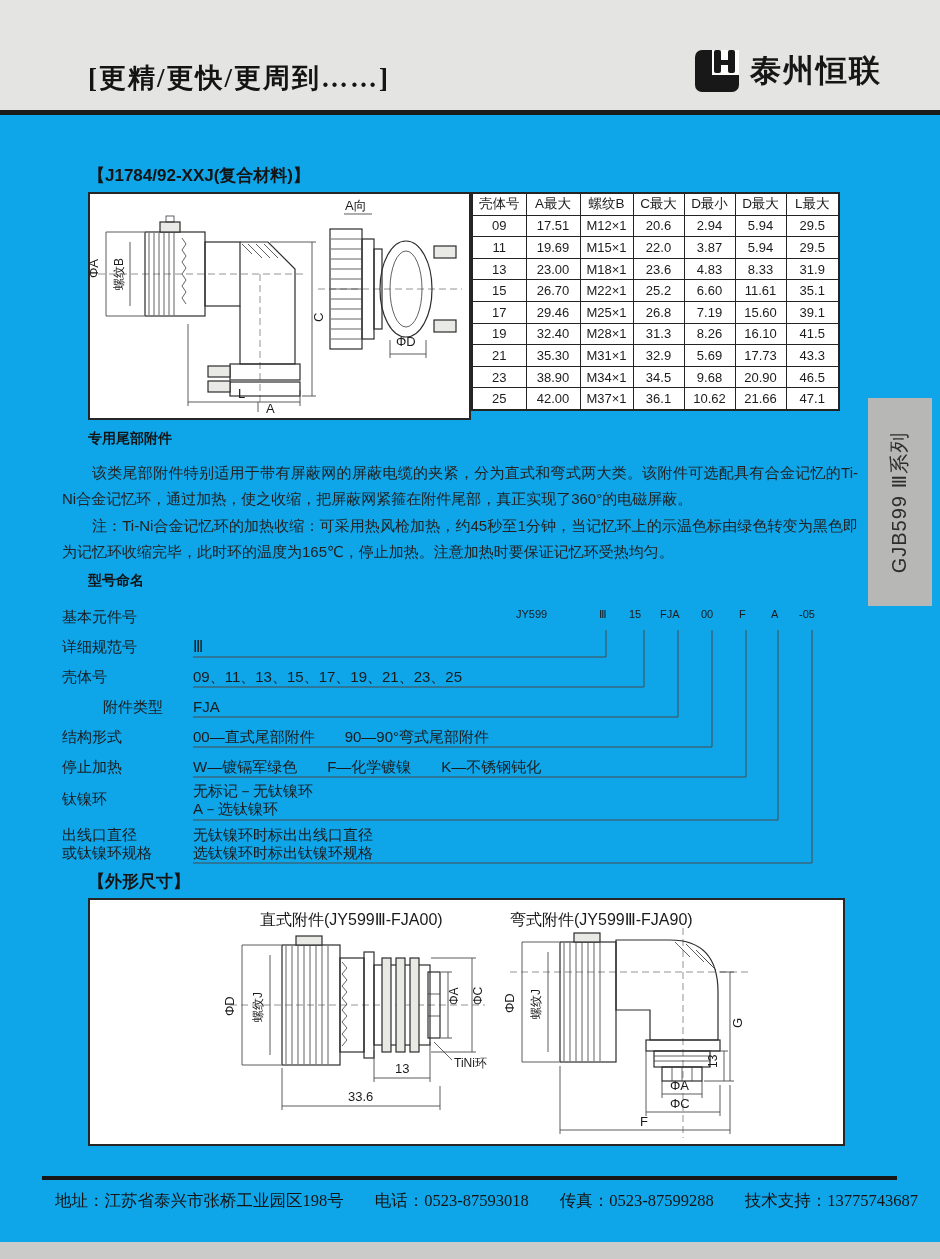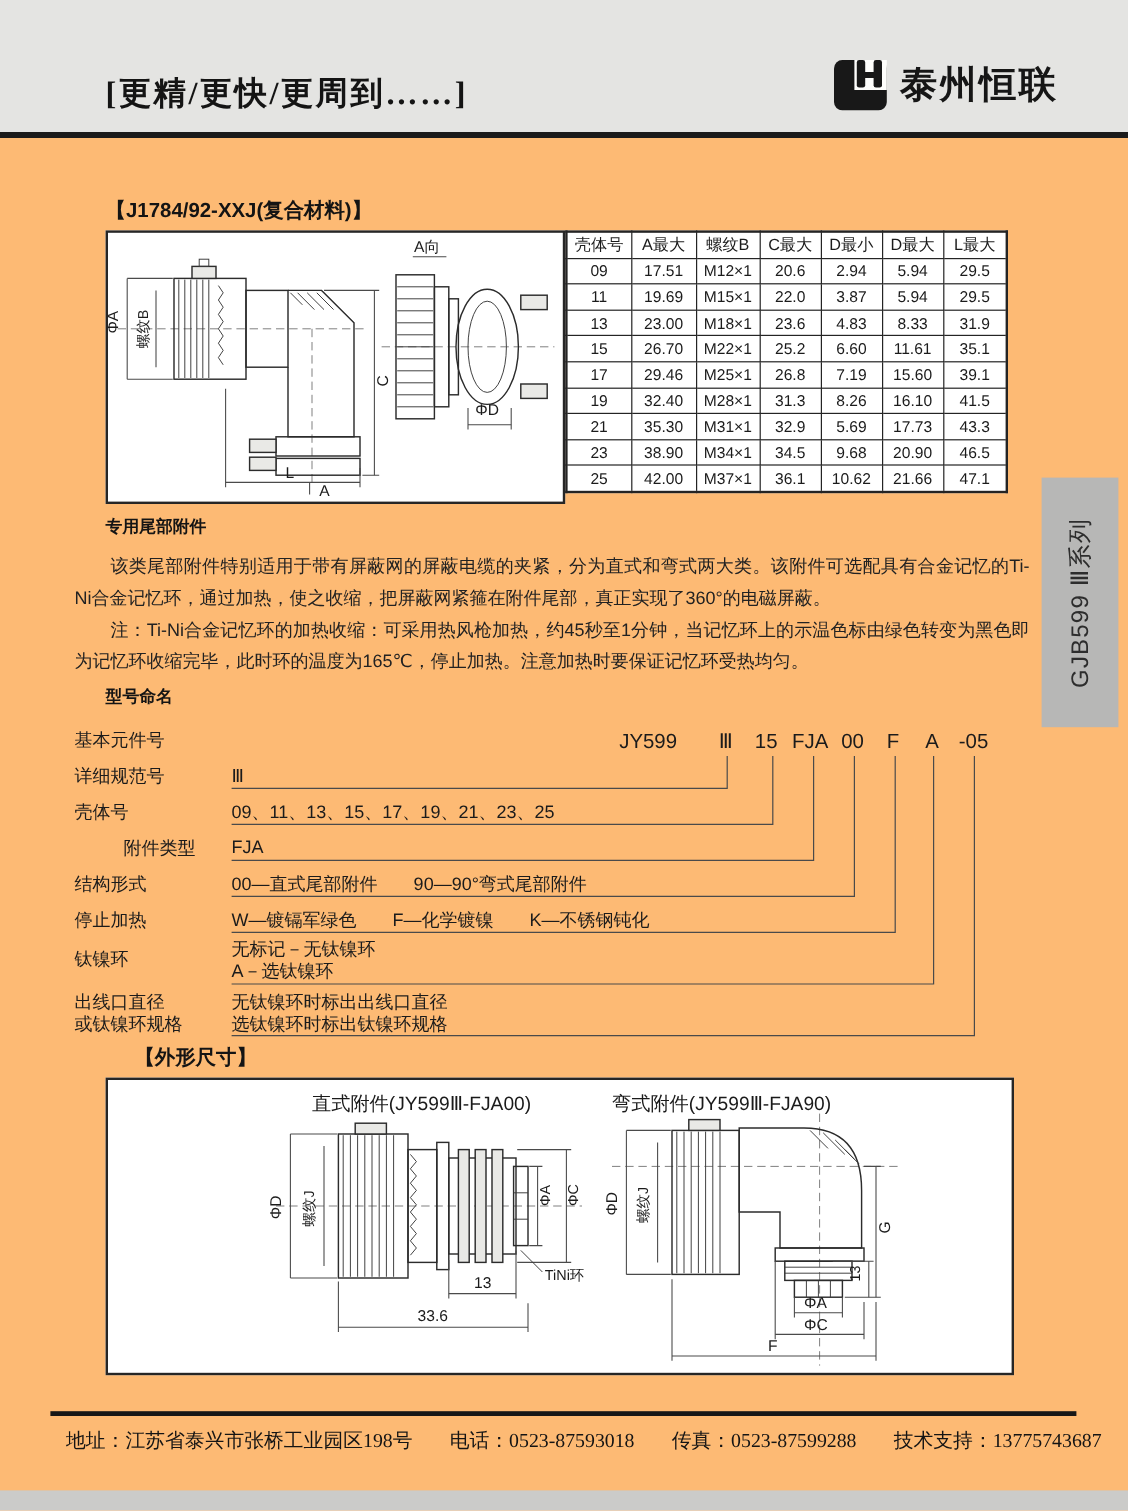--- a/index.html
+++ b/index.html
@@ -1,16 +1,16 @@
 <!DOCTYPE html>
 <html><head>
 <meta charset="utf-8">
 <style>
   html,body{margin:0;padding:0;background:#ffffff;}
-  #page{position:relative;width:940px;height:1259px;background:#fdba74;
+  #page{position:relative;width:940px;height:1259px;background:#0ea5e9;
         font-family:"Liberation Sans","DejaVu Sans",sans-serif;color:#1c1c1c;overflow:hidden;}
 
   
   .header-band{position:absolute;left:0;top:0;width:940px;height:110px;background:#e4e4e2;}
   .slogan{position:absolute;left:88px;top:60px;font-family:"Liberation Serif","DejaVu Serif",serif;
           font-weight:bold;font-size:27px;letter-spacing:2px;color:#141414;}
   .logo{position:absolute;right:58px;top:50px;display:flex;align-items:center;gap:9px;}
   .brand{font-size:31px;font-weight:900;letter-spacing:2px;color:#161616;}
   .top-rule{position:absolute;left:0;top:110px;width:940px;height:5px;background:#1b1b1b;}
 
@@ -37,21 +37,21 @@
   table.size{border:2px solid #242424;}
 
   
   .para{position:absolute;left:62px;width:796px;font-size:15px;line-height:26px;color:#222;
         text-indent:2em;text-align:justify;}
 
   
   #naming{position:absolute;left:0;top:600px;width:940px;height:285px;}
   #naming .lbl{position:absolute;font-size:15px;color:#1b1b1b;white-space:nowrap;}
   #naming .val{position:absolute;font-size:15px;color:#1b1b1b;white-space:nowrap;}
-  #naming .code{position:absolute;font-size:17px;color:#1b1b1b;white-space:nowrap;}
+  #naming .code{position:absolute;font-size:11px;color:#1b1b1b;white-space:nowrap;}
   #naming svg{position:absolute;left:0;top:0;pointer-events:none;}
 
   
   .foot-rule{position:absolute;left:42px;top:1176px;width:855px;height:4px;background:#171717;}
   .footer{position:absolute;left:55px;top:1190px;width:850px;display:flex;gap:31px;
           font-family:"Liberation Serif","DejaVu Serif",serif;font-size:16.5px;color:#141414;white-space:nowrap;}
   .bottom-strip{position:absolute;left:0;top:1242px;width:940px;height:17px;background:#cbcbc9;}
 
   
   .ln{stroke:#2c2c2c;stroke-width:1.2;fill:none;}
@@ -327,21 +327,21 @@
     <span class="lbl" style="left:62px;top:190px;">钛镍环</span>
     <span class="val" style="left:193px;top:182px;">无标记－无钛镍环</span>
     <span class="val" style="left:193px;top:200px;">A－选钛镍环</span>
 
     <span class="lbl" style="left:62px;top:226px;">出线口直径</span>
     <span class="lbl" style="left:62px;top:244px;">或钛镍环规格</span>
     <span class="val" style="left:193px;top:226px;">无钛镍环时标出出线口直径</span>
     <span class="val" style="left:193px;top:244px;">选钛镍环时标出钛镍环规格</span>
   </div>
 
-  <div class="sec-title" style="left:88px;top:870px;margin-left:24px;">【外形尺寸】</div>
+  <div class="sec-title" style="left:88px;top:870px;">【外形尺寸】</div>
 
   <div class="draw-box" id="box2">
     <span class="draw-title" style="left:170px;">直式附件(JY599Ⅲ-FJA00)</span>
     <span class="draw-title" style="left:420px;">弯式附件(JY599Ⅲ-FJA90)</span>
 
     <svg width="749" height="240" viewBox="0 0 749 240" style="position:absolute;left:0;top:0;">
 
       <g>
         <line class="cl" x1="140" y1="105" x2="395" y2="105"></line>
         <rect class="ln" x="192" y="45" width="58" height="120"></rect>

